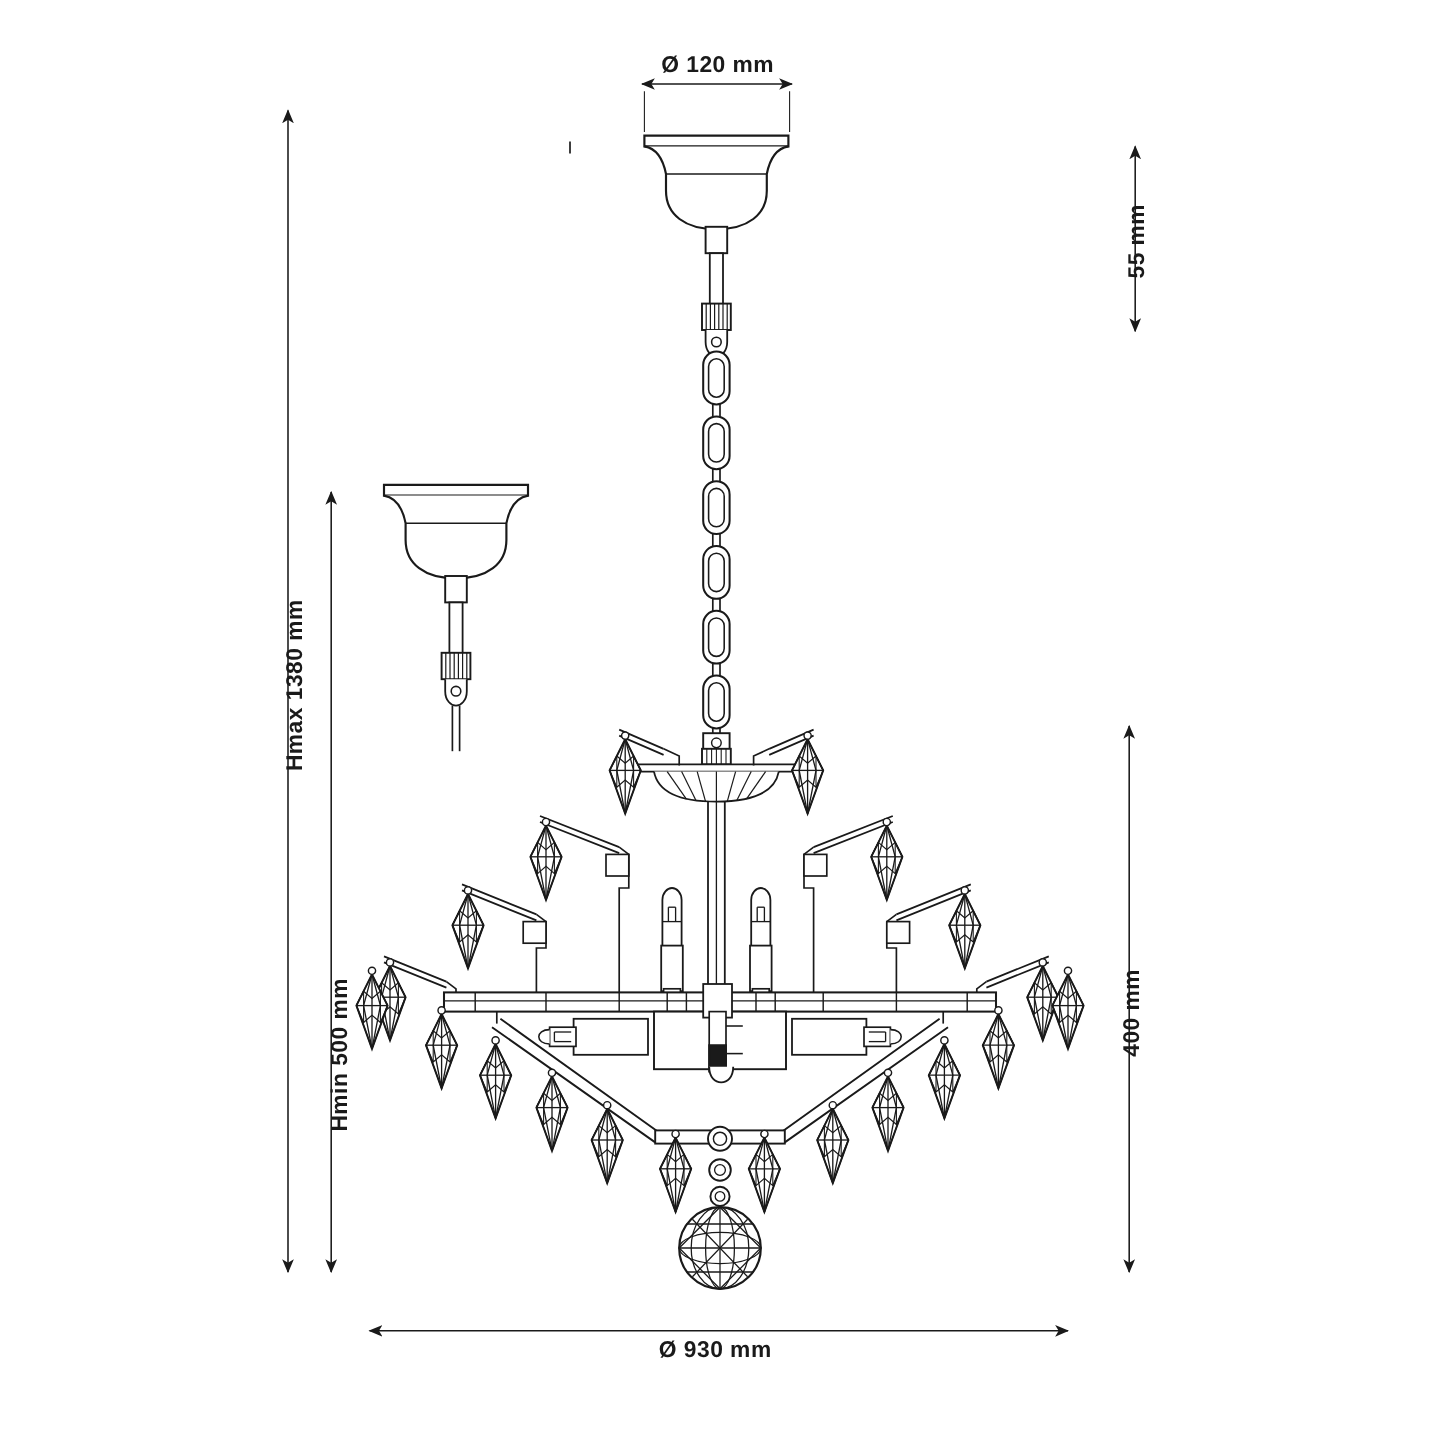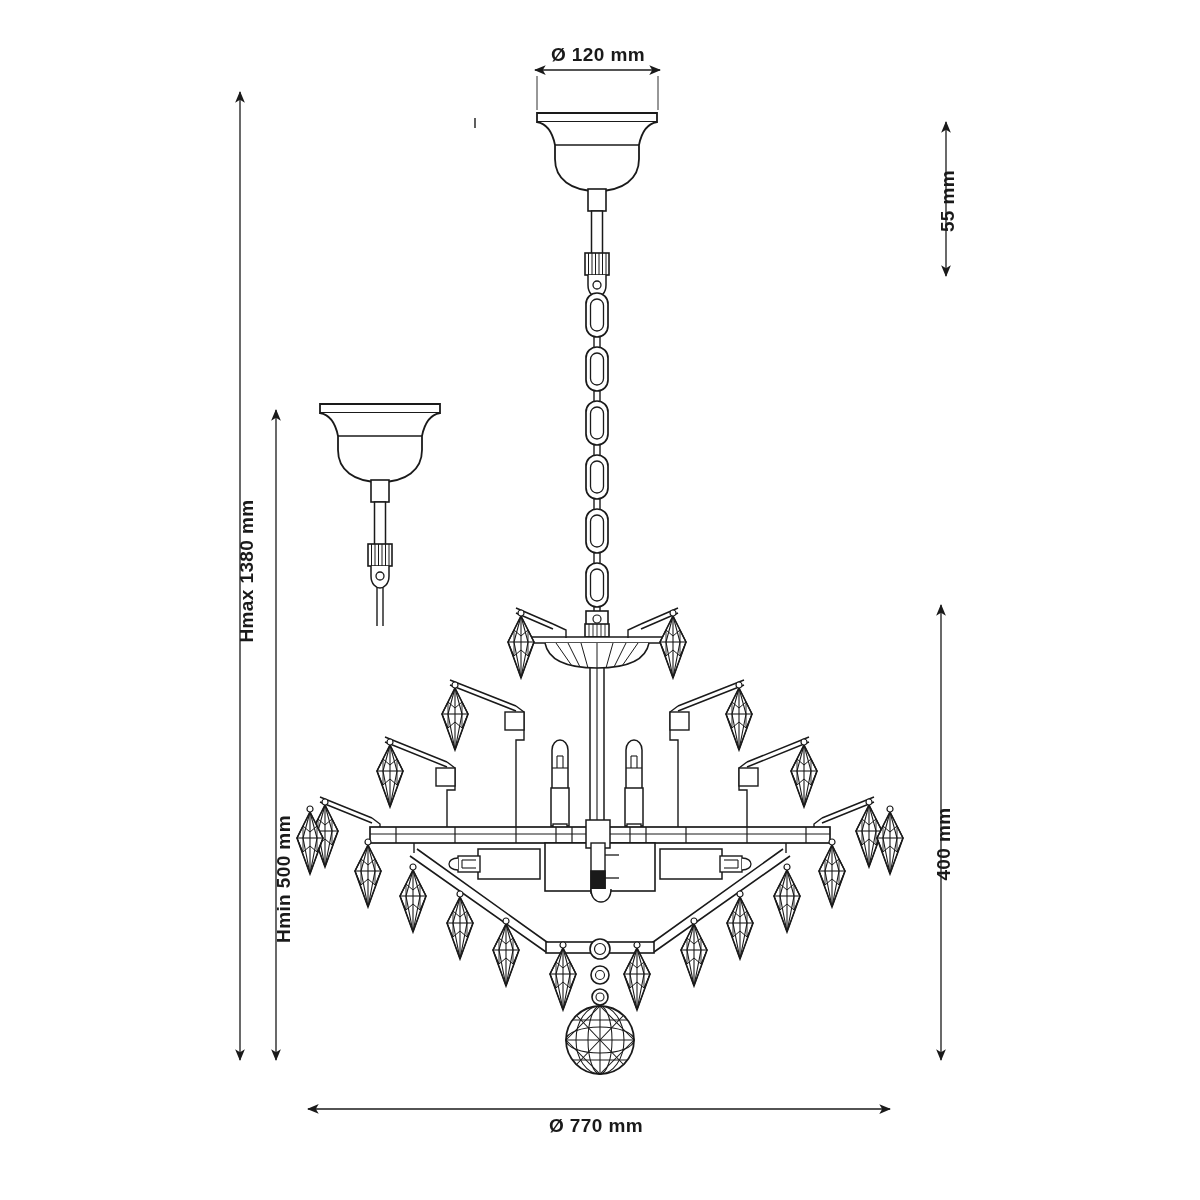--- a/index.html
+++ b/index.html
@@ -394,15 +394,15 @@
 <div class="dimlabel" style="left:551px; top:44px;">Ø 120 mm</div>
 
 <div class="dimlabel vert rot-left" style="left:893px; top:190px; width:110px; text-align:center;">55 mm</div>
 
 <div class="dimlabel vert rot-left" style="left:157px; top:560px; width:180px; text-align:center;">Hmax 1380 mm</div>
 
 <div class="dimlabel vert rot-left" style="left:194px; top:868px; width:180px; text-align:center;">Hmin 500 mm</div>
 
 <div class="dimlabel vert rot-left" style="left:884px; top:833px; width:120px; text-align:center;">400 mm</div>
 
-<div class="dimlabel" style="left:549px; top:1115px;">Ø 770 mm</div>
+<div class="dimlabel" style="left:549px; top:1115px;">Ø 930 mm</div>
 
 </div>
 
 </body></html>

